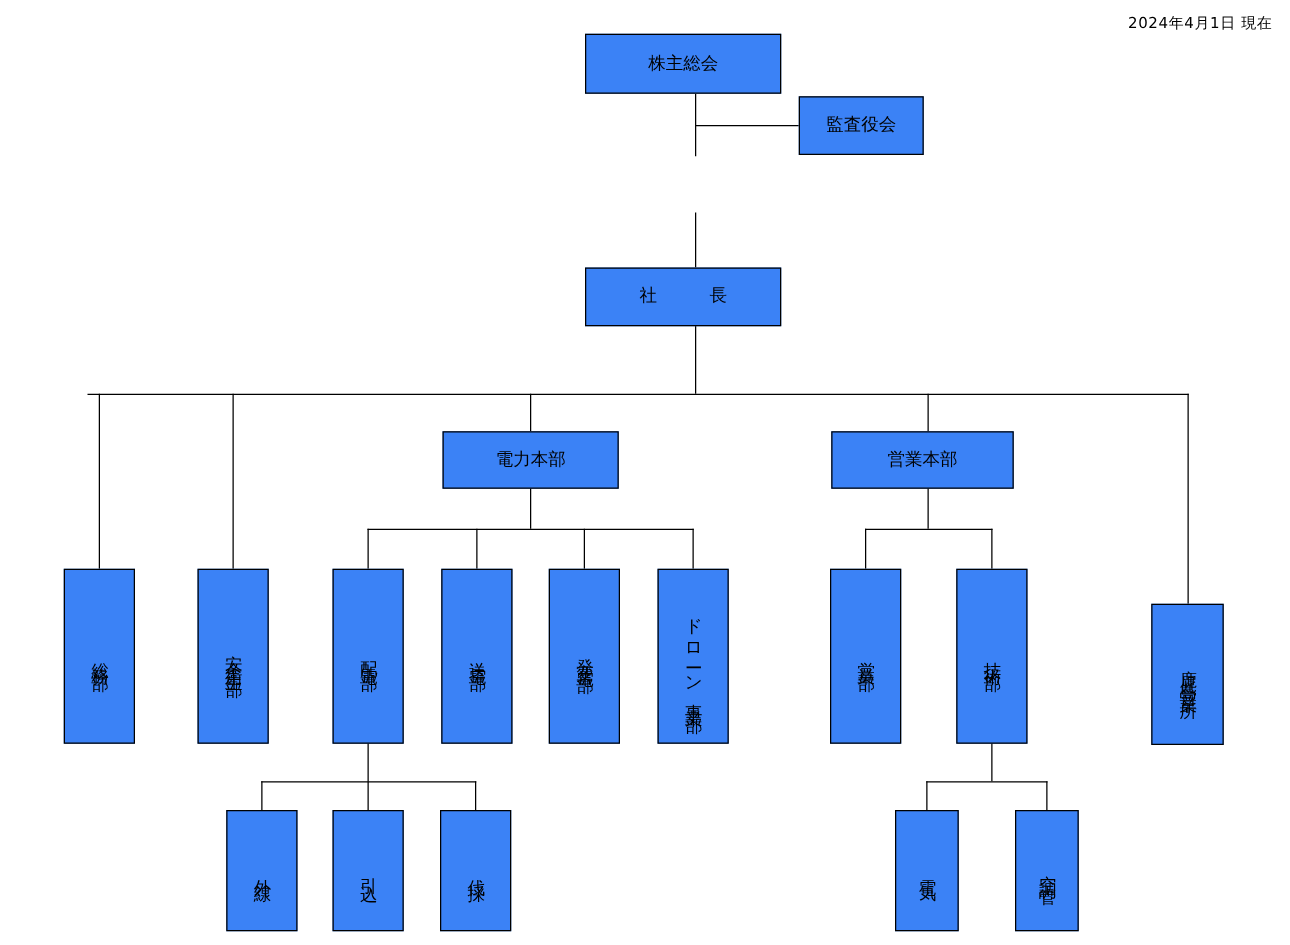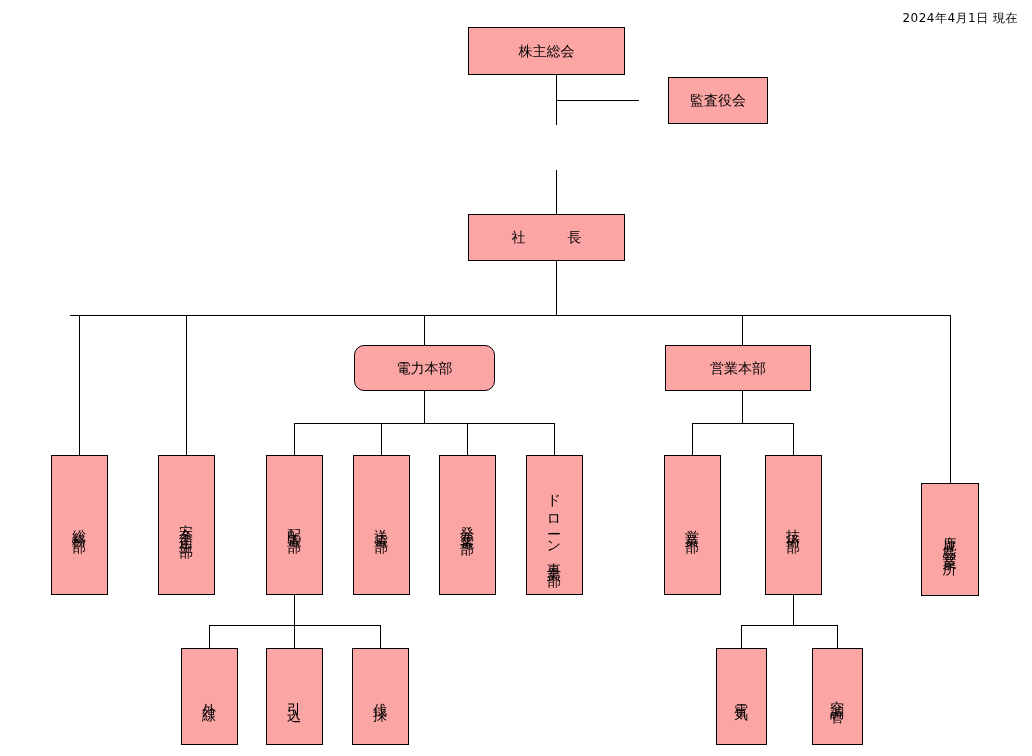--- a/index.html
+++ b/index.html
@@ -27,21 +27,21 @@
     line-height: 1;
     white-space: nowrap;
     letter-spacing: 0.5px;
   }
 
   
   .node {
     position: absolute;
     box-sizing: border-box;
     border: 1px solid #000000;
-    background: #fca5a5;
+    background: #3b82f6;
     display: flex;
     align-items: center;
     justify-content: center;
     font-size: 14px;
     line-height: 1.15;
     text-align: center;
     z-index: 2;
   }
   
   .node .label-h {
@@ -118,29 +118,29 @@
 
   <div class="ln v" style="left:793px; top:594px; height:31px;"></div>
   <div class="ln h" style="left:741px; top:625px; width:97px;"></div>
   <div class="ln v" style="left:741px; top:625px; height:23px;"></div>
   <div class="ln v" style="left:837px; top:625px; height:23px;"></div>
 
   <div class="node" style="left:468px; top:27px; width:157px; height:48px;">
     <span class="label-h">株主総会</span>
   </div>
 
-  <div class="node" style="left:668px; top:77px; width:100px; height:47px;">
+  <div class="node" style="left:639px; top:77px; width:100px; height:47px;">
     <span class="label-h">監査役会</span>
   </div>
 
   <div class="node wide-space" style="left:468px; top:214px; width:157px; height:47px;">
     <span class="label-h">社　長</span>
   </div>
 
-  <div class="node" style="left:354px; top:345px; width:141px; height:46px;border-radius:10px;">
+  <div class="node" style="left:354px; top:345px; width:141px; height:46px;">
     <span class="label-h">電力本部</span>
   </div>
   <div class="node" style="left:665px; top:345px; width:146px; height:46px;">
     <span class="label-h">営業本部</span>
   </div>
 
   <div class="node vertical" style="left:51px; top:455px; width:57px; height:140px;">
     <span class="label-v">総務部</span>
   </div>
   <div class="node vertical" style="left:158px; top:455px; width:57px; height:140px;">

